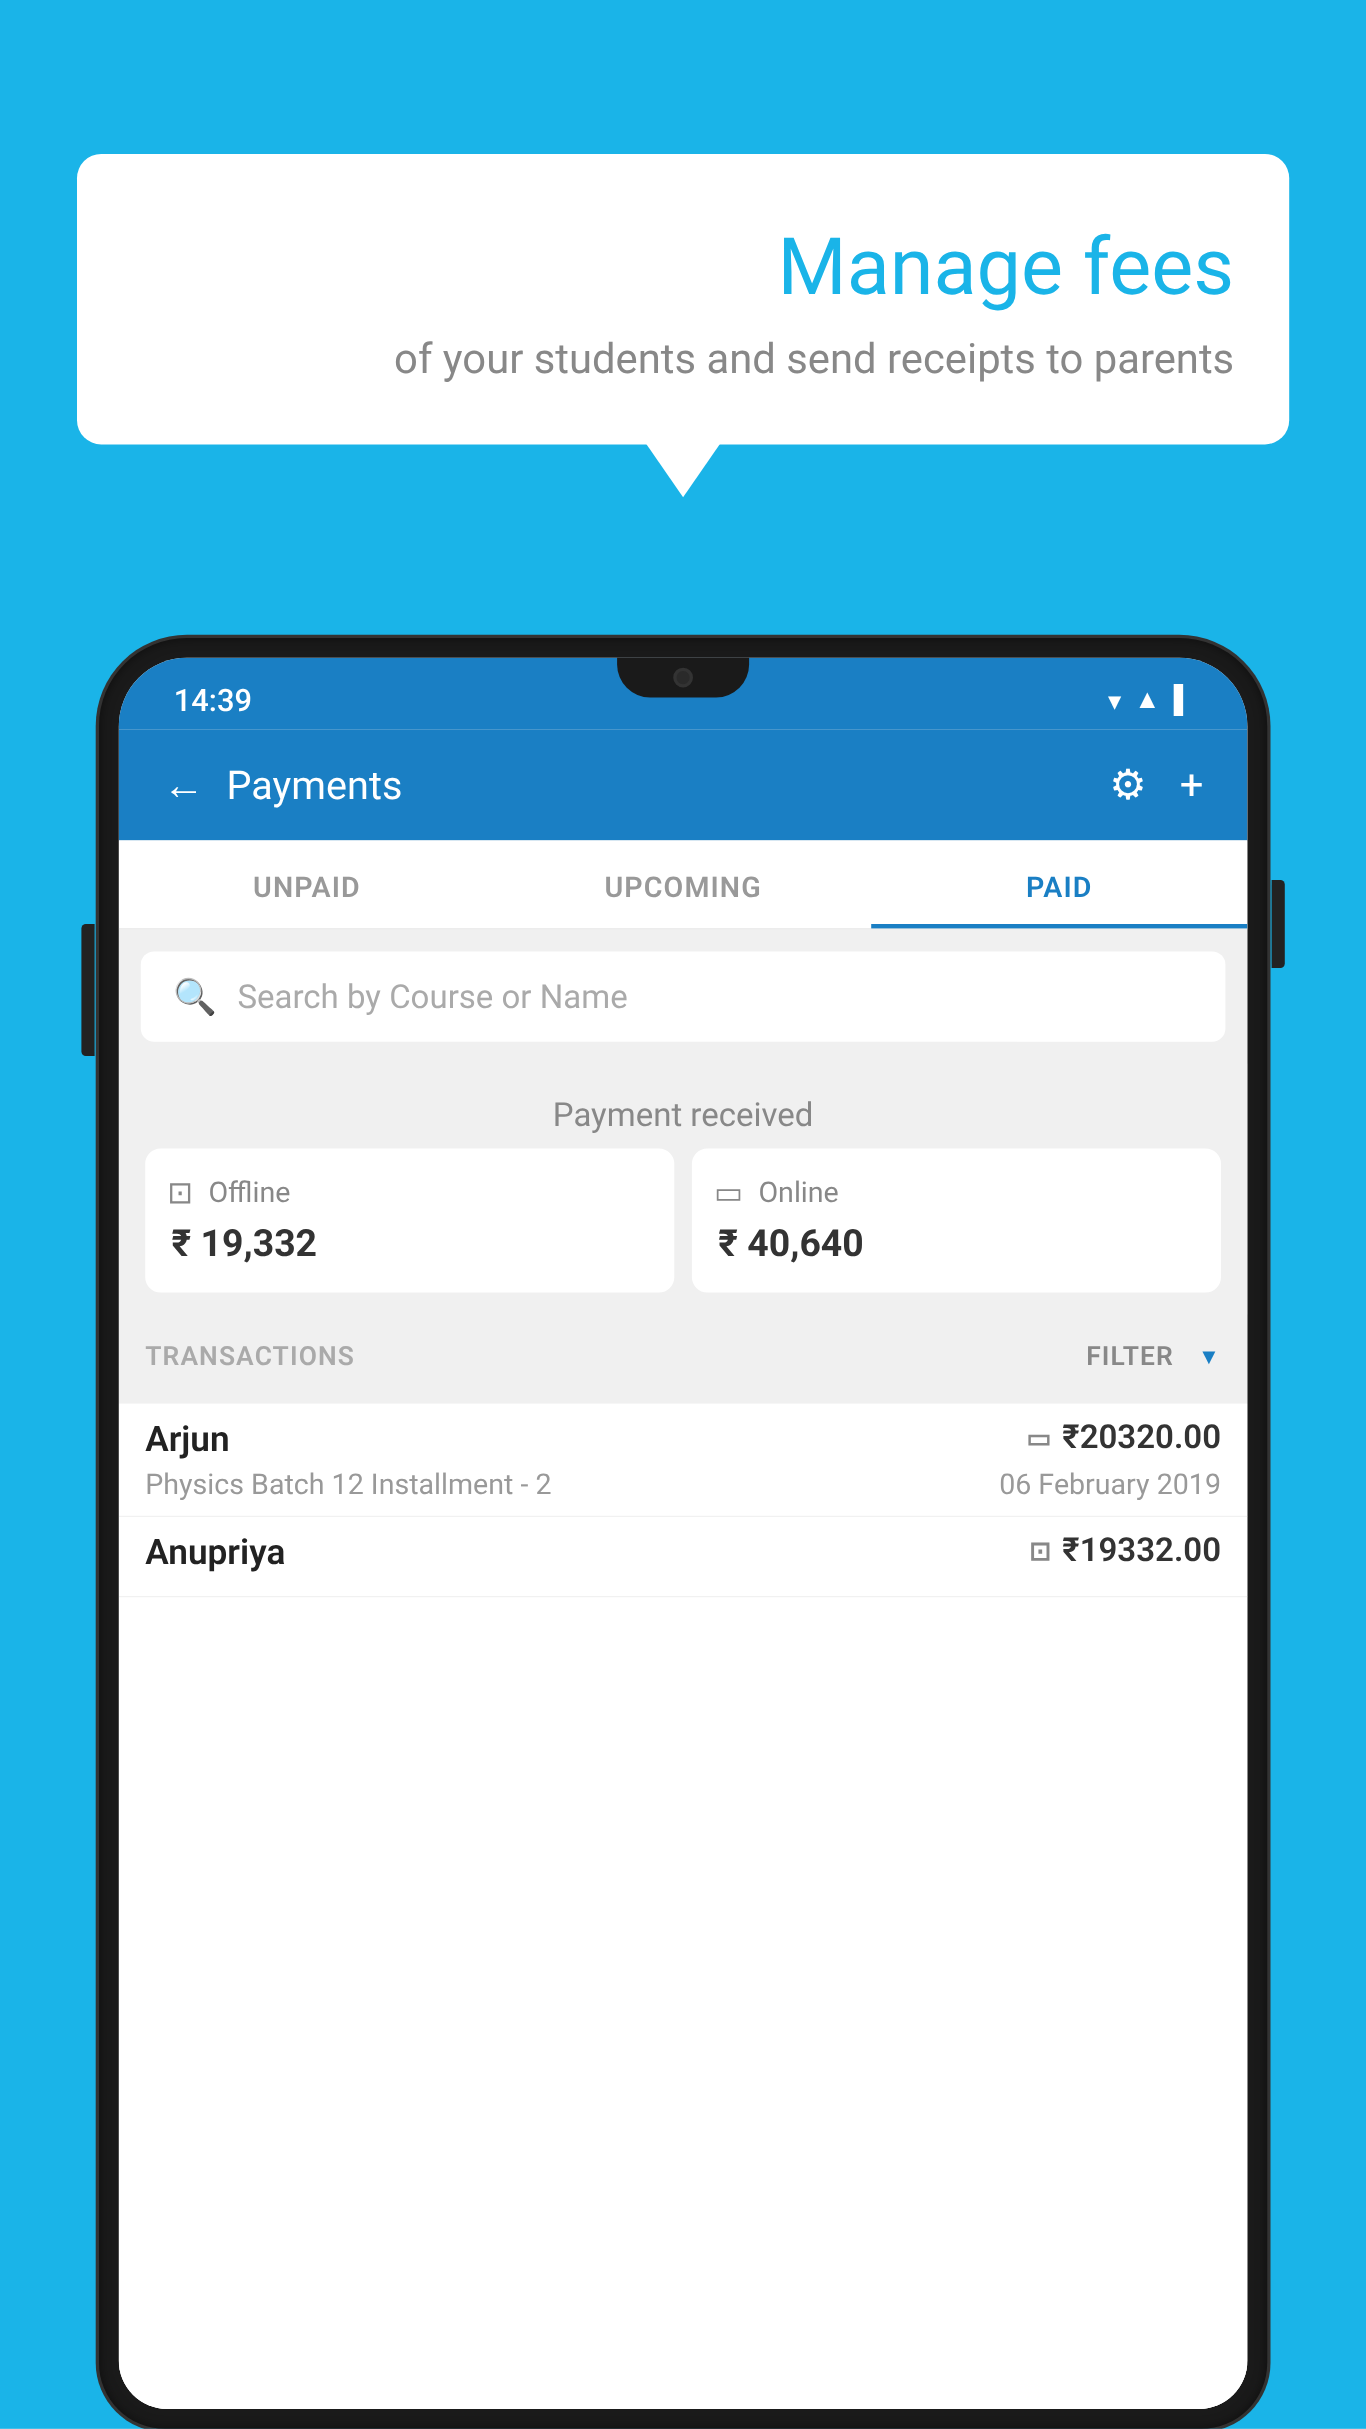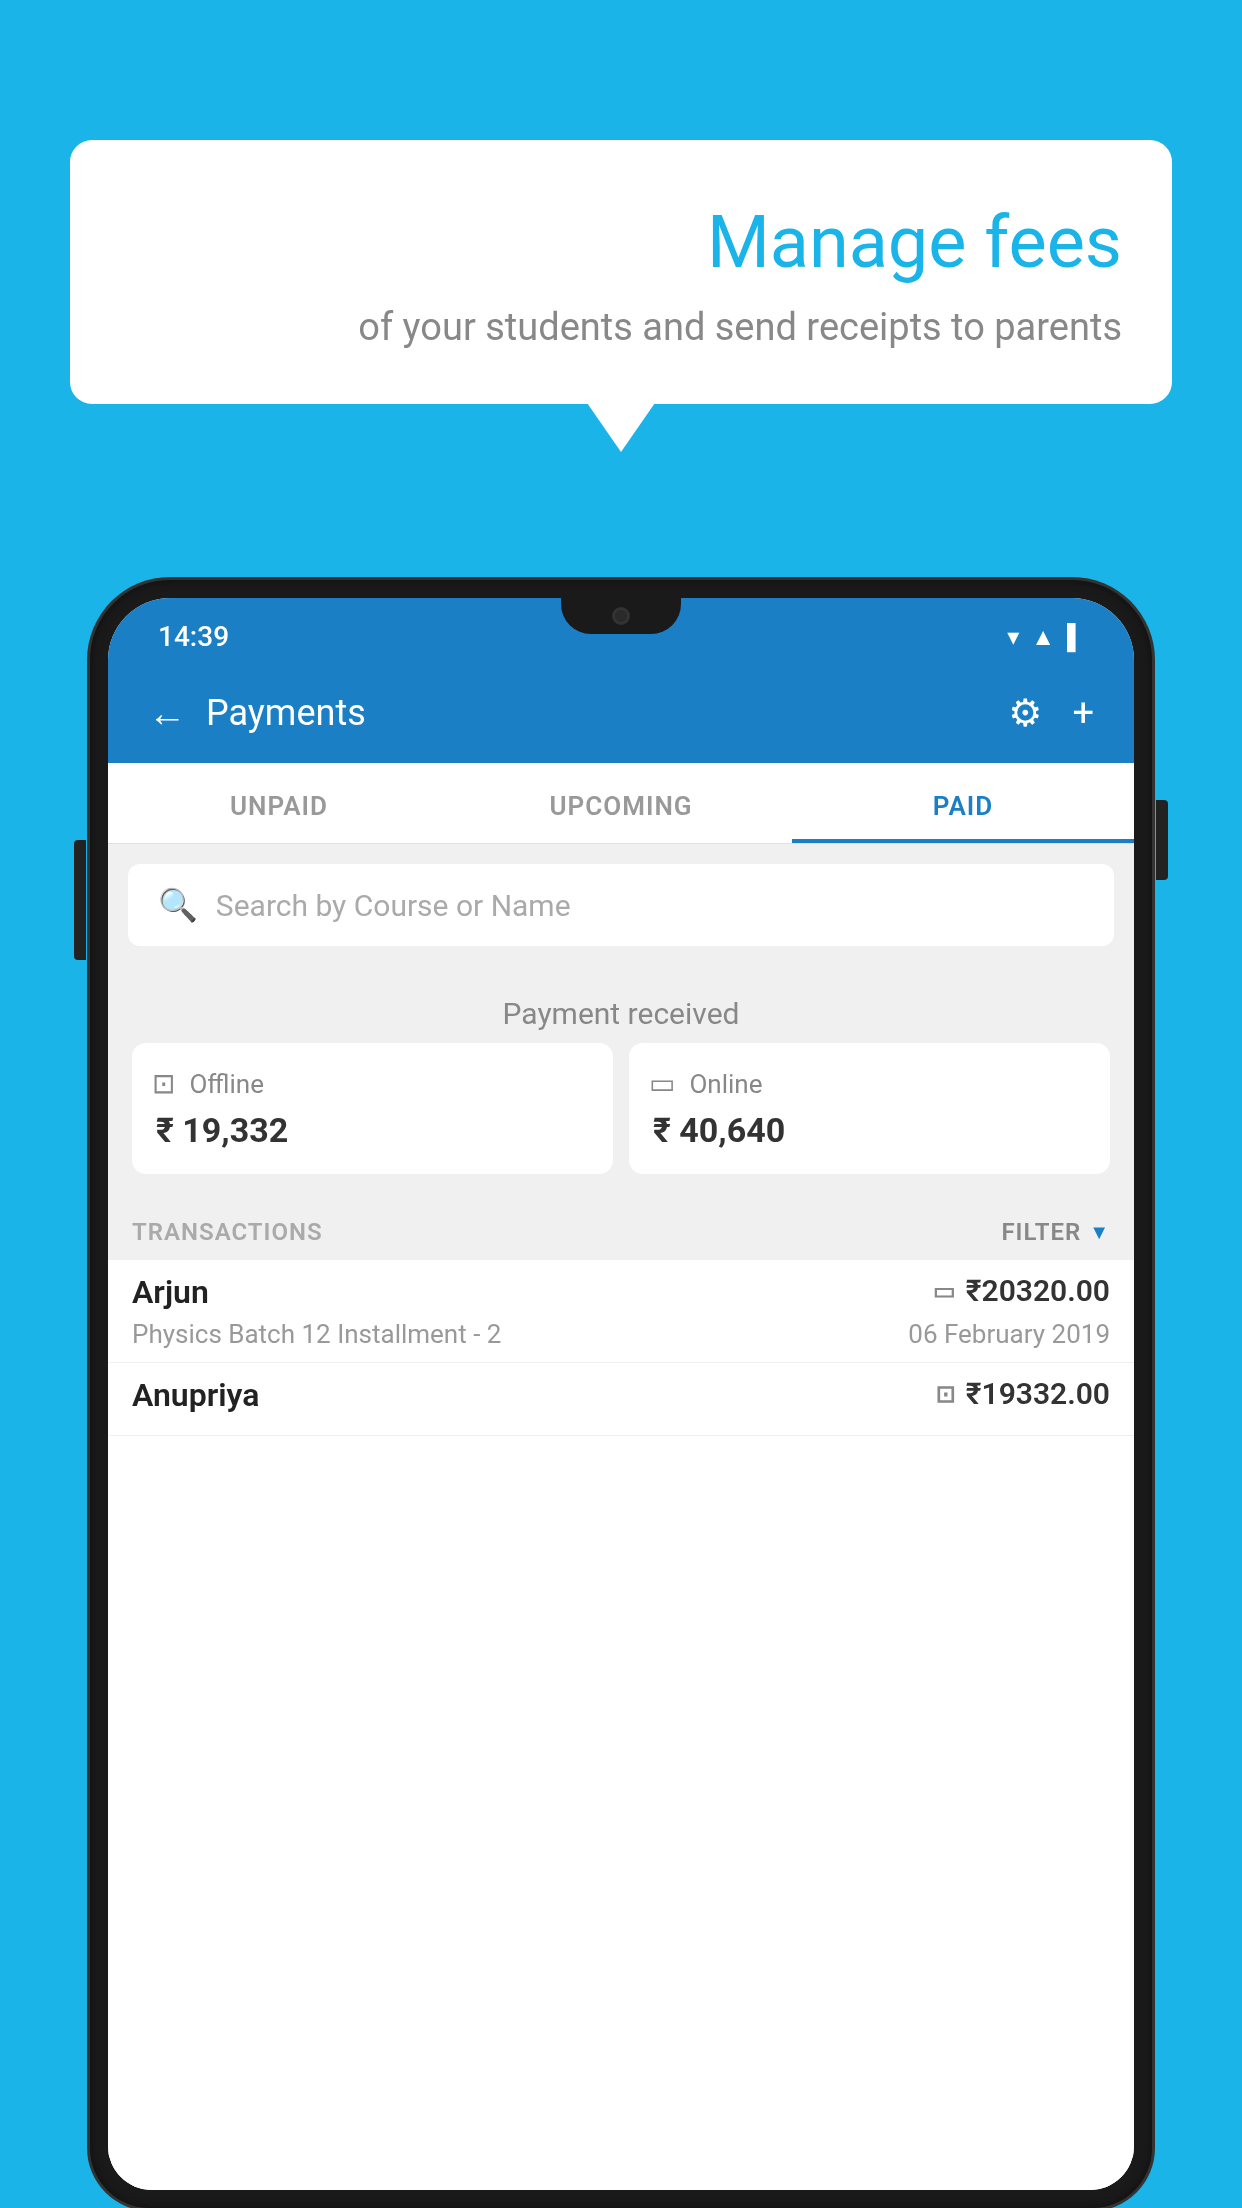--- a/index.html
+++ b/index.html
@@ -287,37 +287,37 @@
       font-size: 34px;
       font-weight: 700;
       color: #333;
       padding-left: 4px;
     }
 
     
     .transactions-header {
       display: flex;
       justify-content: space-between;
-      padding: 24px 24px 14px;
+      padding: 24px 24px 29px;
       flex-shrink: 0;
     }
     .transactions-label {
       color: #aaa;
       font-size: 24px;
       font-weight: 600;
       letter-spacing: 1px;
     }
     .filter-label {
       color: #888;
       font-size: 24px;
       font-weight: 600;
       letter-spacing: 1px;
       display: flex;
       align-items: center;
-      gap: 8px;
+      gap: 22px;
     }
     .filter-icon {
       color: #1a7fc4;
       font-size: 20px;
     }
 
     
     .transaction-list {
       background: white;
       flex: 1;

